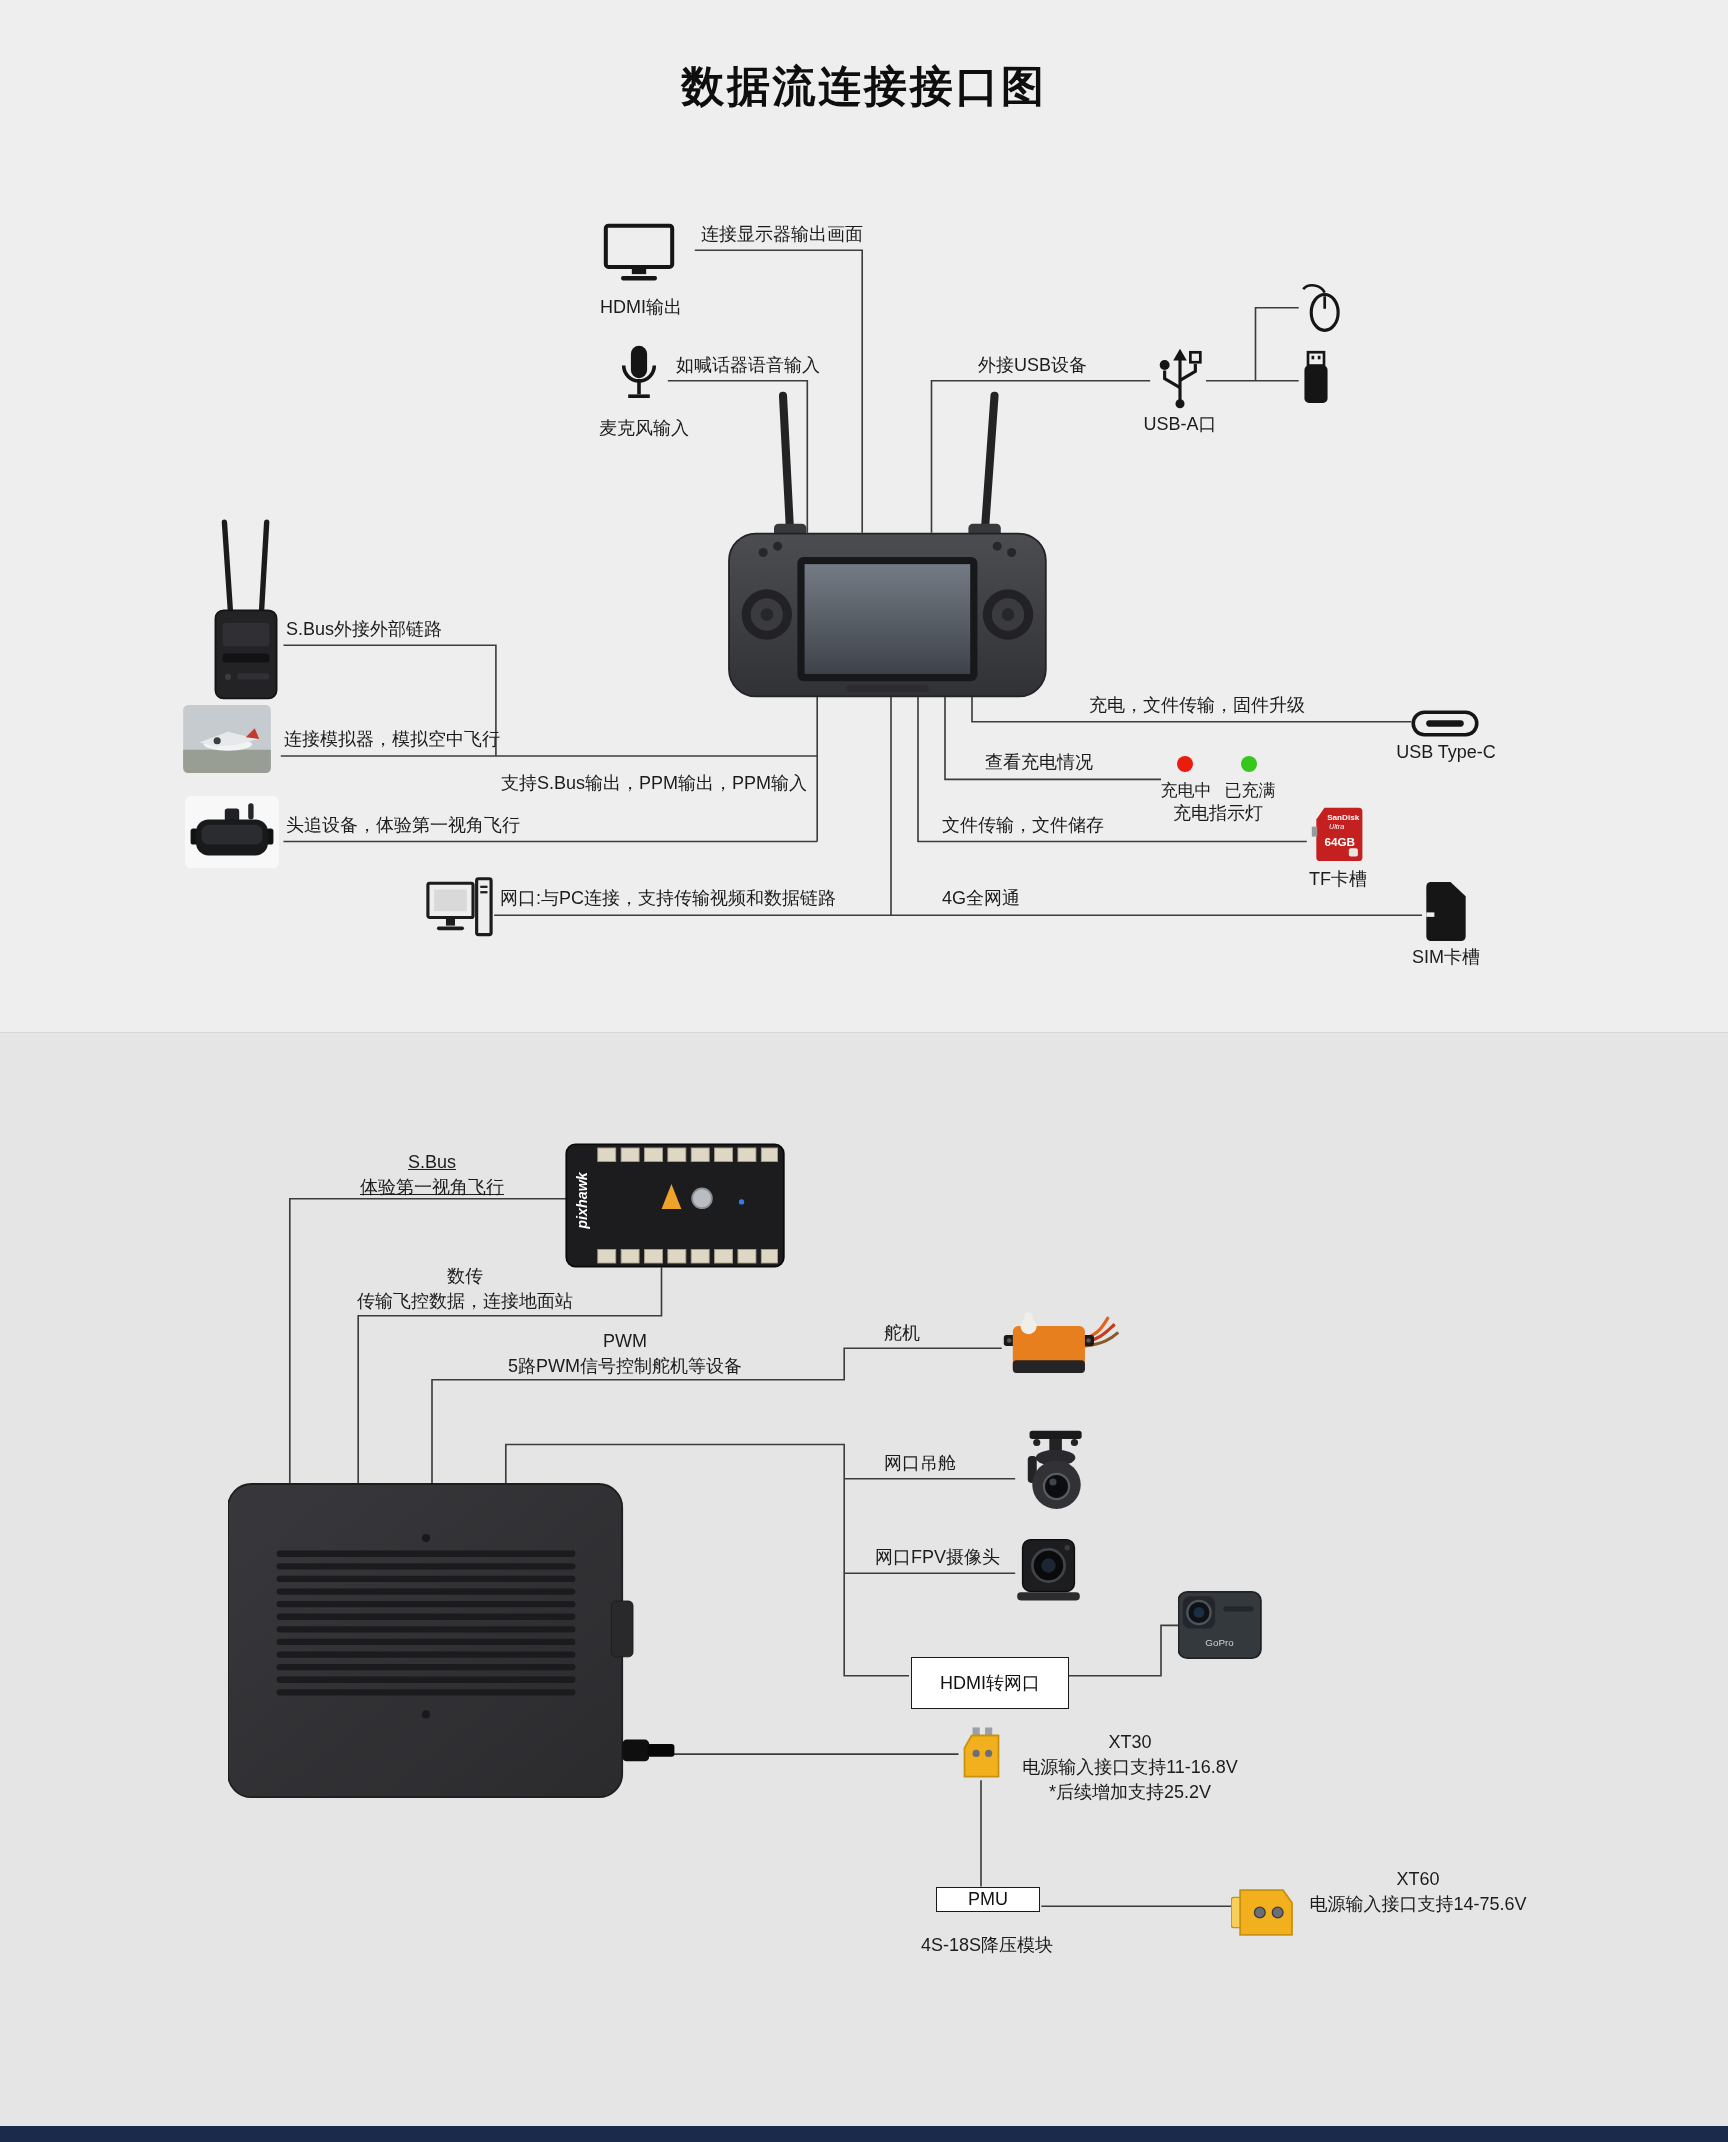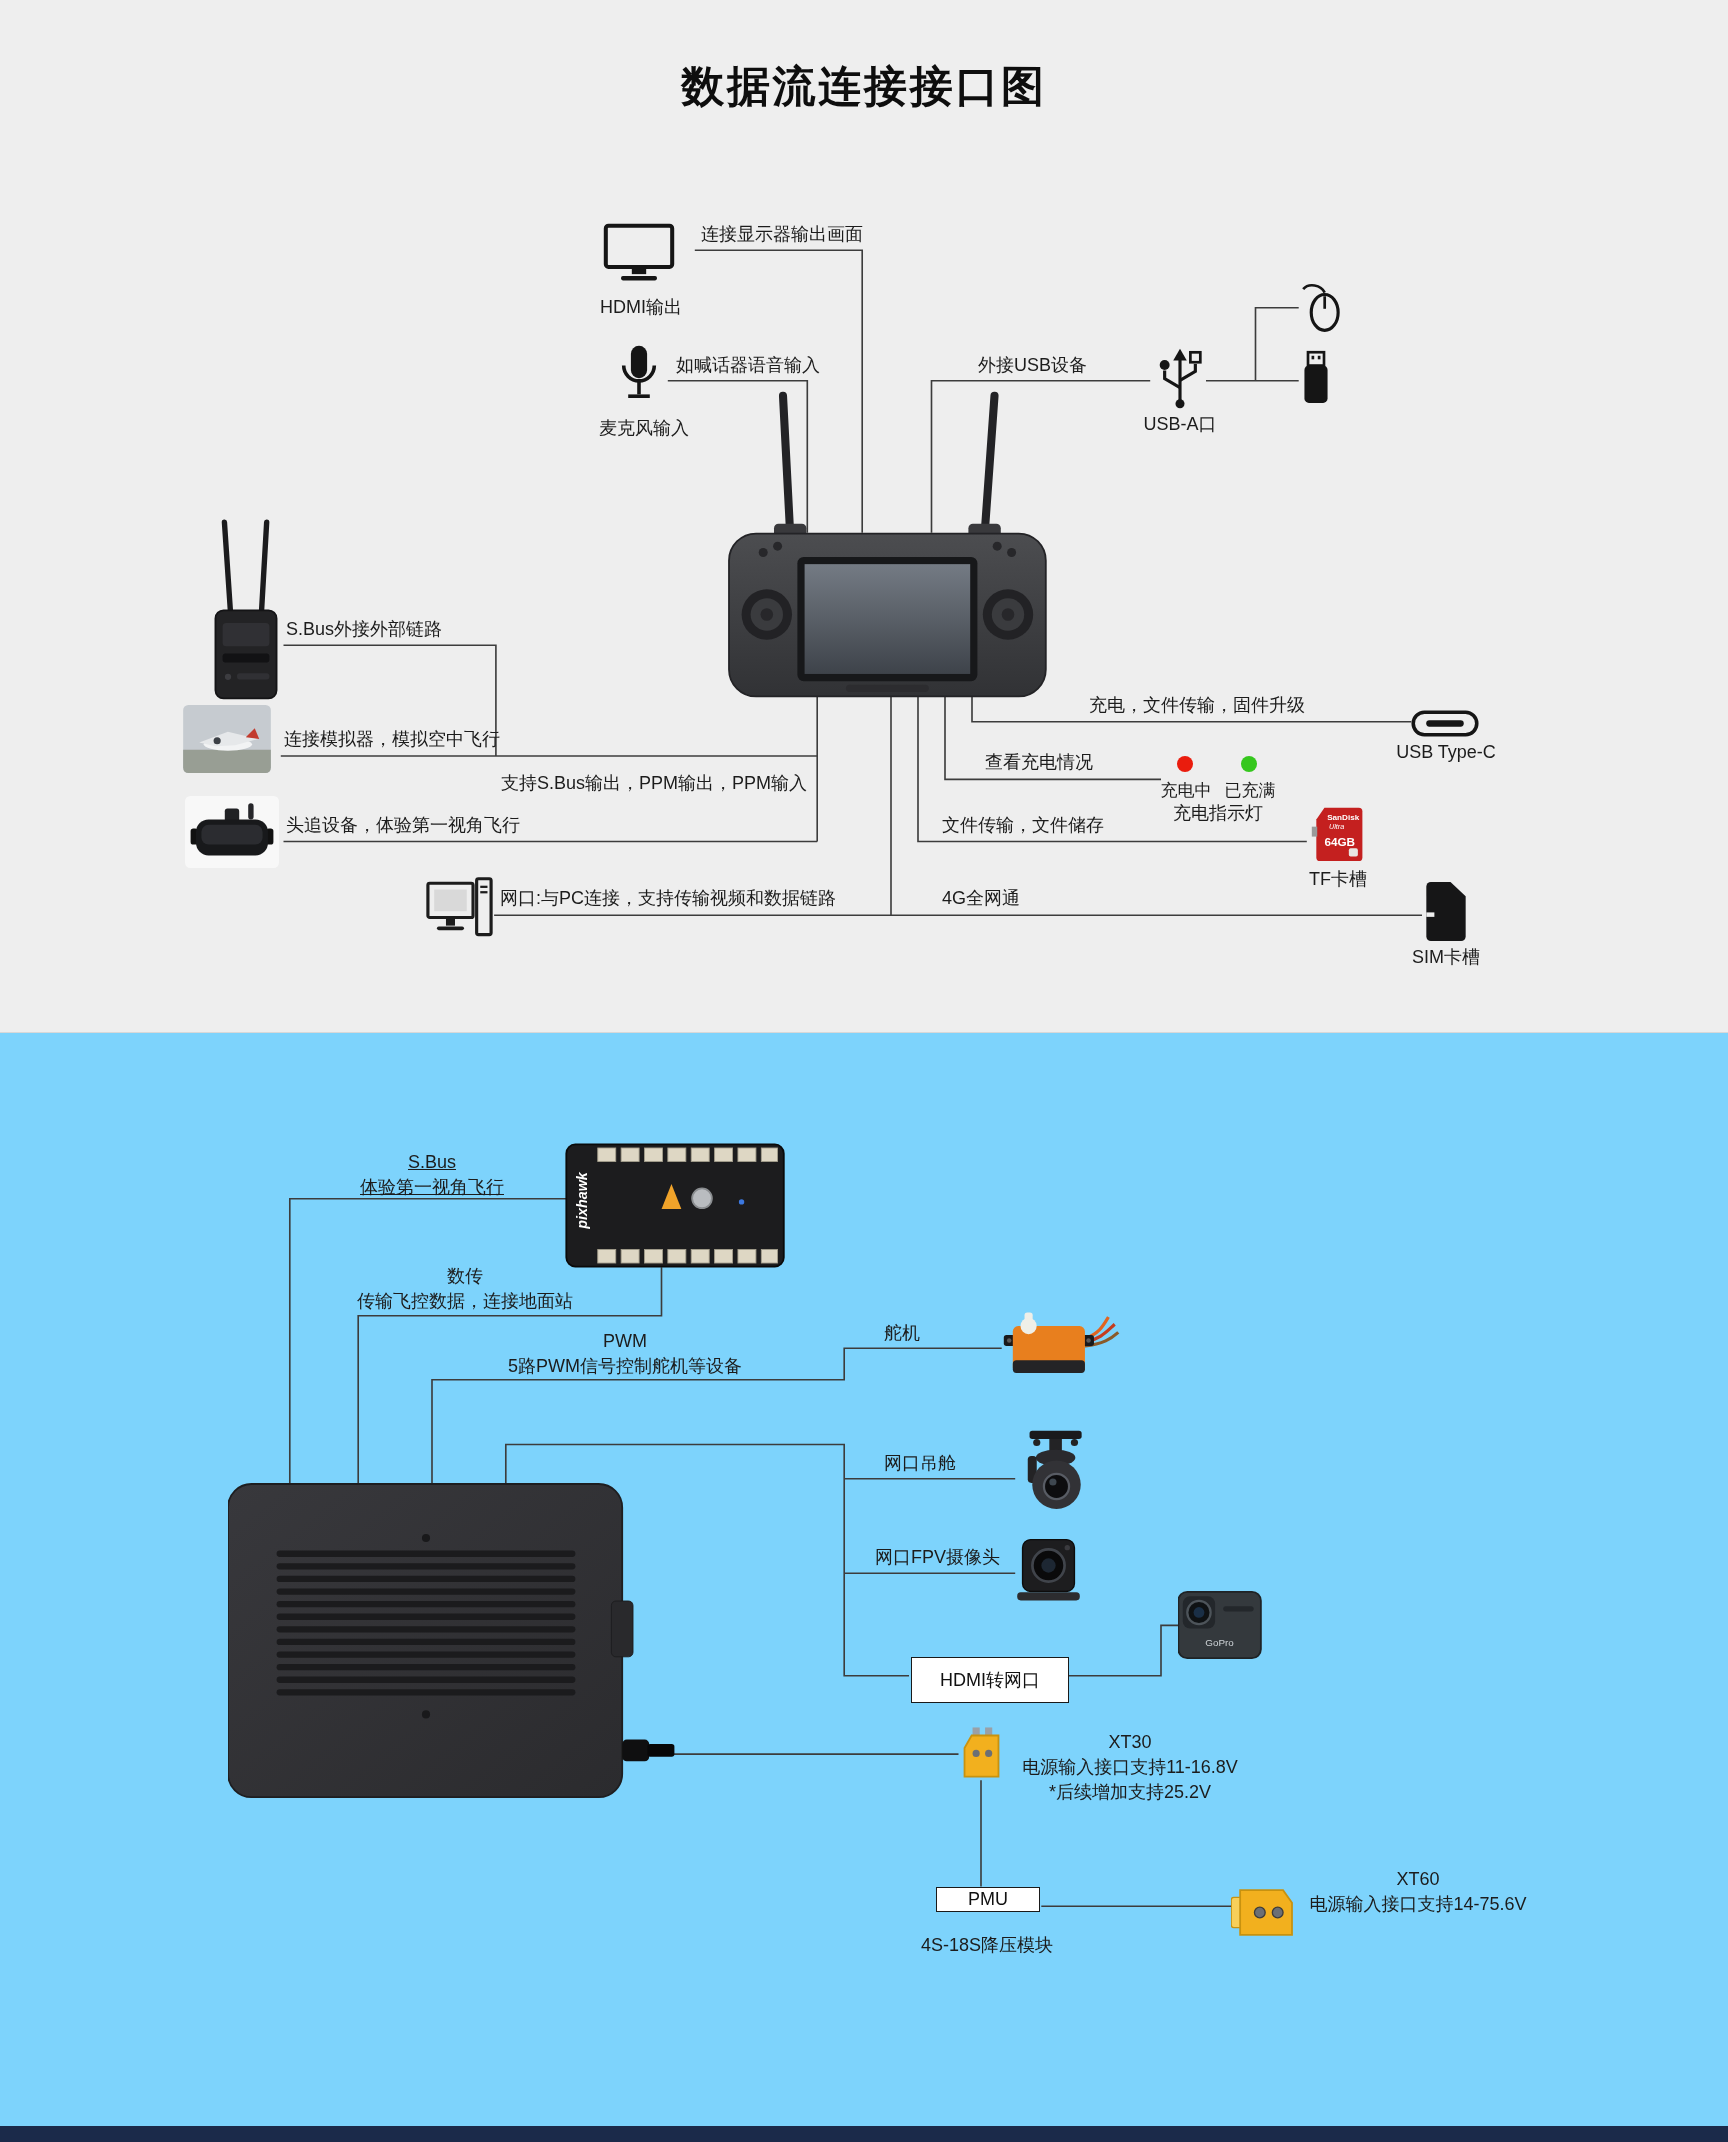--- a/index.html
+++ b/index.html
@@ -1,18 +1,18 @@
 <!DOCTYPE html>
 <html style="font-size:14.4px"><head>
 <meta charset="utf-8">
 <style>
   * { margin:0; padding:0; box-sizing:border-box; }
   html,body { background:#ffffff; }
   body { font-family:"Liberation Sans","DejaVu Sans",sans-serif; }
-  .canvas { position:relative; width:1728px; height:2142px; background:#7dd3fc; overflow:hidden; }
+  .canvas { position:relative; width:1728px; height:2142px; background:#e5e5e5; overflow:hidden; }
   .top-bg { position:absolute; left:0; top:0; width:1728px; height:1033px; background:#eeeeee; border-bottom:0.9px solid #d8d8d8; }
   .footer-bar { position:absolute; left:0; top:2126px; width:1728px; height:16px; background:#1b2a4a; }
   .page-title { position:absolute; left:0; top:58px; width:1728px; text-align:center;
                 font-size:43px; font-weight:800; color:#0e0e0e; letter-spacing:2.7px; }
   .lbl { position:absolute; font-size:18px; color:#1c1c1c; white-space:nowrap; line-height:1.15; }
   .lbl.sm { font-size:17px; }
   .cap { transform:translateX(-50%); text-align:center; }
   .stack { position:absolute; transform:translateX(-50%); text-align:center; font-size:18px;
            color:#1c1c1c; line-height:1.38; white-space:nowrap; }
   .abs { position:absolute; }
@@ -279,21 +279,21 @@
 
   <div class="lbl" style="left:875px; top:1547px;">网口FPV摄像头</div>
   <svg class="abs" style="left:1017px; top:1536px;" width="63" height="68" viewBox="0 0 70 76">
     <rect x="6" y="4" width="58" height="58" rx="9" fill="#1d1d1f" stroke="#0c0c0c" stroke-width="1.5"></rect>
     <circle cx="35" cy="33" r="18" fill="#0a0a0b" stroke="#40444b" stroke-width="3"></circle>
     <circle cx="35" cy="33" r="8" fill="#1d2733"></circle>
     <circle cx="56" cy="13" r="3" fill="#3a3a3e"></circle>
     <rect x="0" y="63" width="70" height="9" rx="4" fill="#2c2c2f"></rect>
   </svg>
 
-  <div class="box" style="left:911px; top:1657px; width:158px; height:46px;justify-content:center;">
+  <div class="box" style="left:911px; top:1657px; width:158px; height:52px;justify-content:center;">
     <span>HDMI转网口</span>
   </div>
 
   <svg class="abs" style="left:1178px; top:1590px;" width="85" height="70" viewBox="0 0 94 78">
     <rect x="0" y="2" width="92" height="74" rx="10" fill="#34393d" stroke="#1f2326" stroke-width="2"></rect>
     <rect x="5" y="7" width="36" height="36" rx="8" fill="#23272b"></rect>
     <circle cx="23" cy="25" r="13" fill="#0f1214" stroke="#4d545a" stroke-width="2.5"></circle>
     <circle cx="23" cy="25" r="6" fill="#1a2f46"></circle>
     <rect x="50" y="18" width="34" height="6" rx="3" fill="#23272b"></rect>
     <text x="46" y="62" text-anchor="middle" font-size="11" fill="#cfd4d8">GoPro</text>

